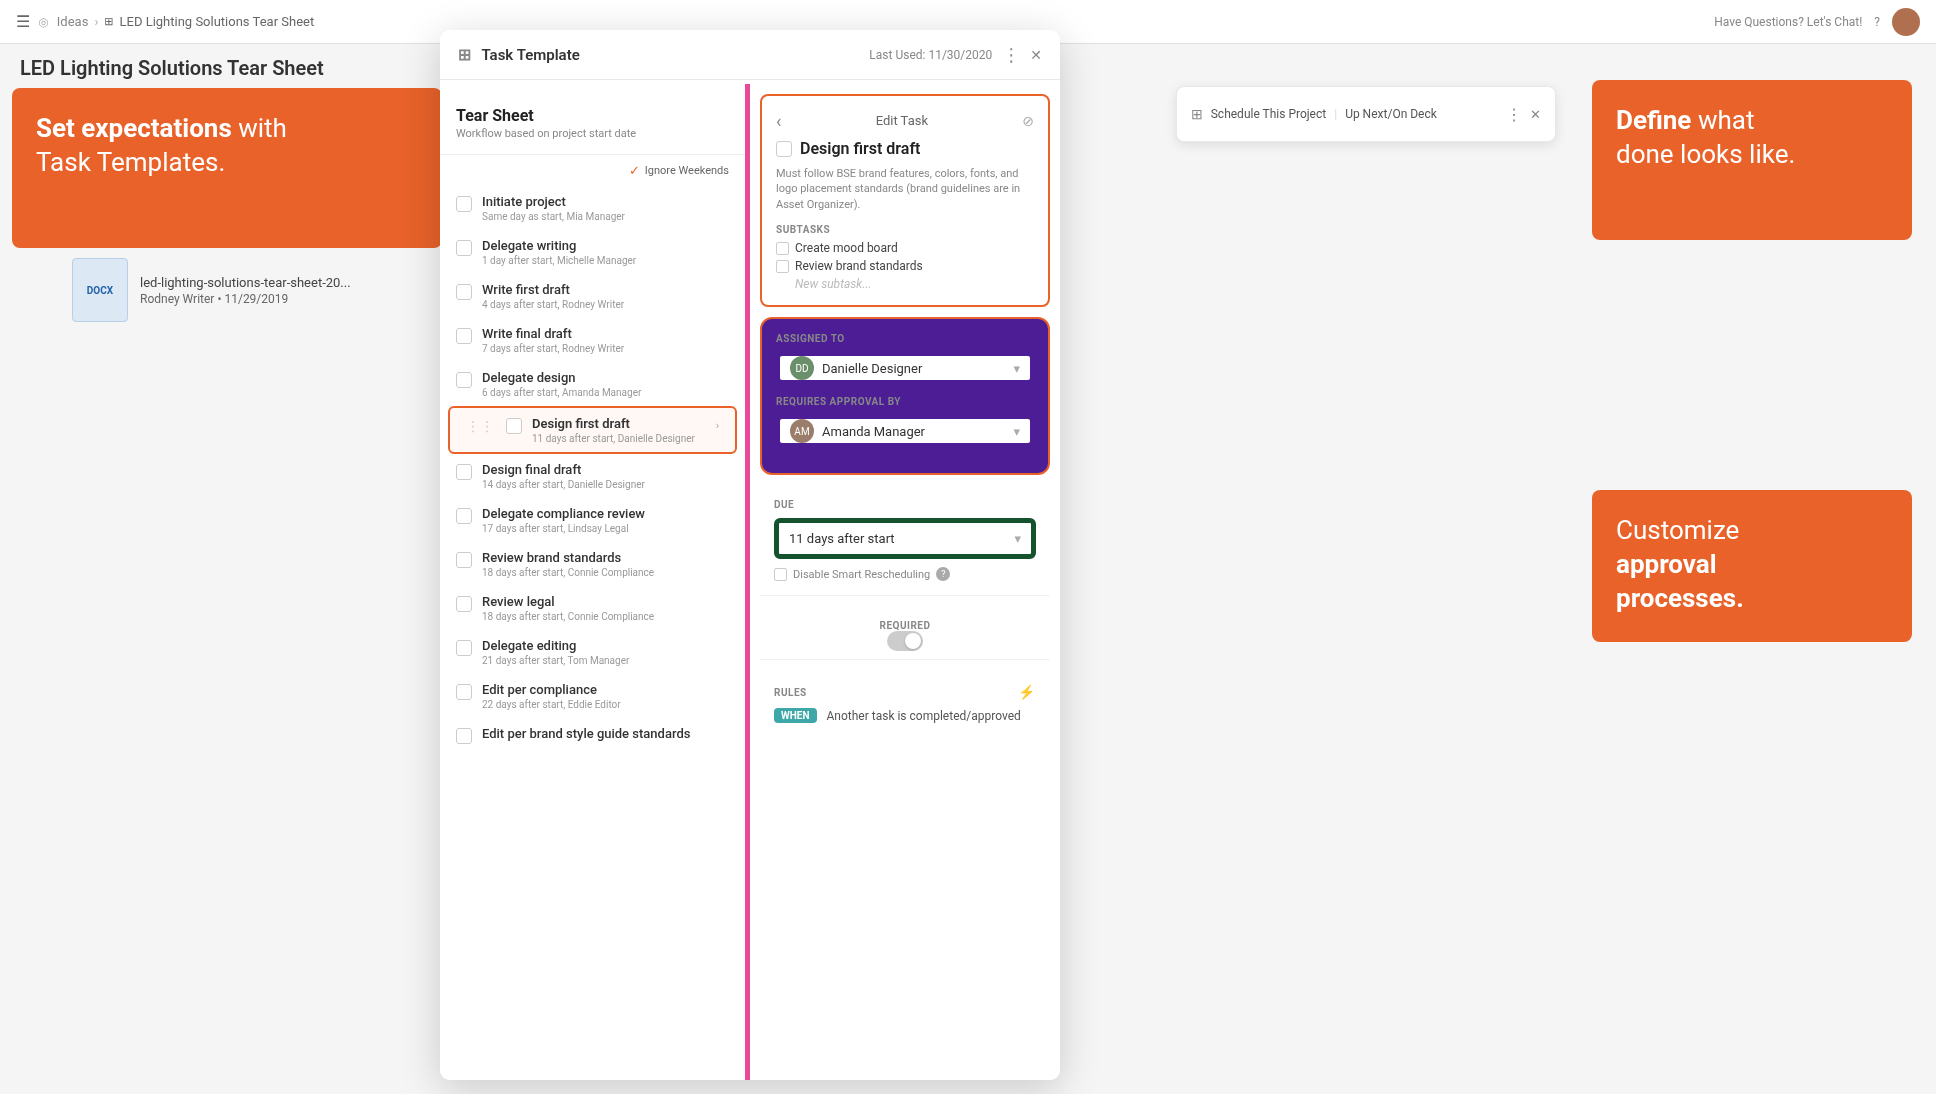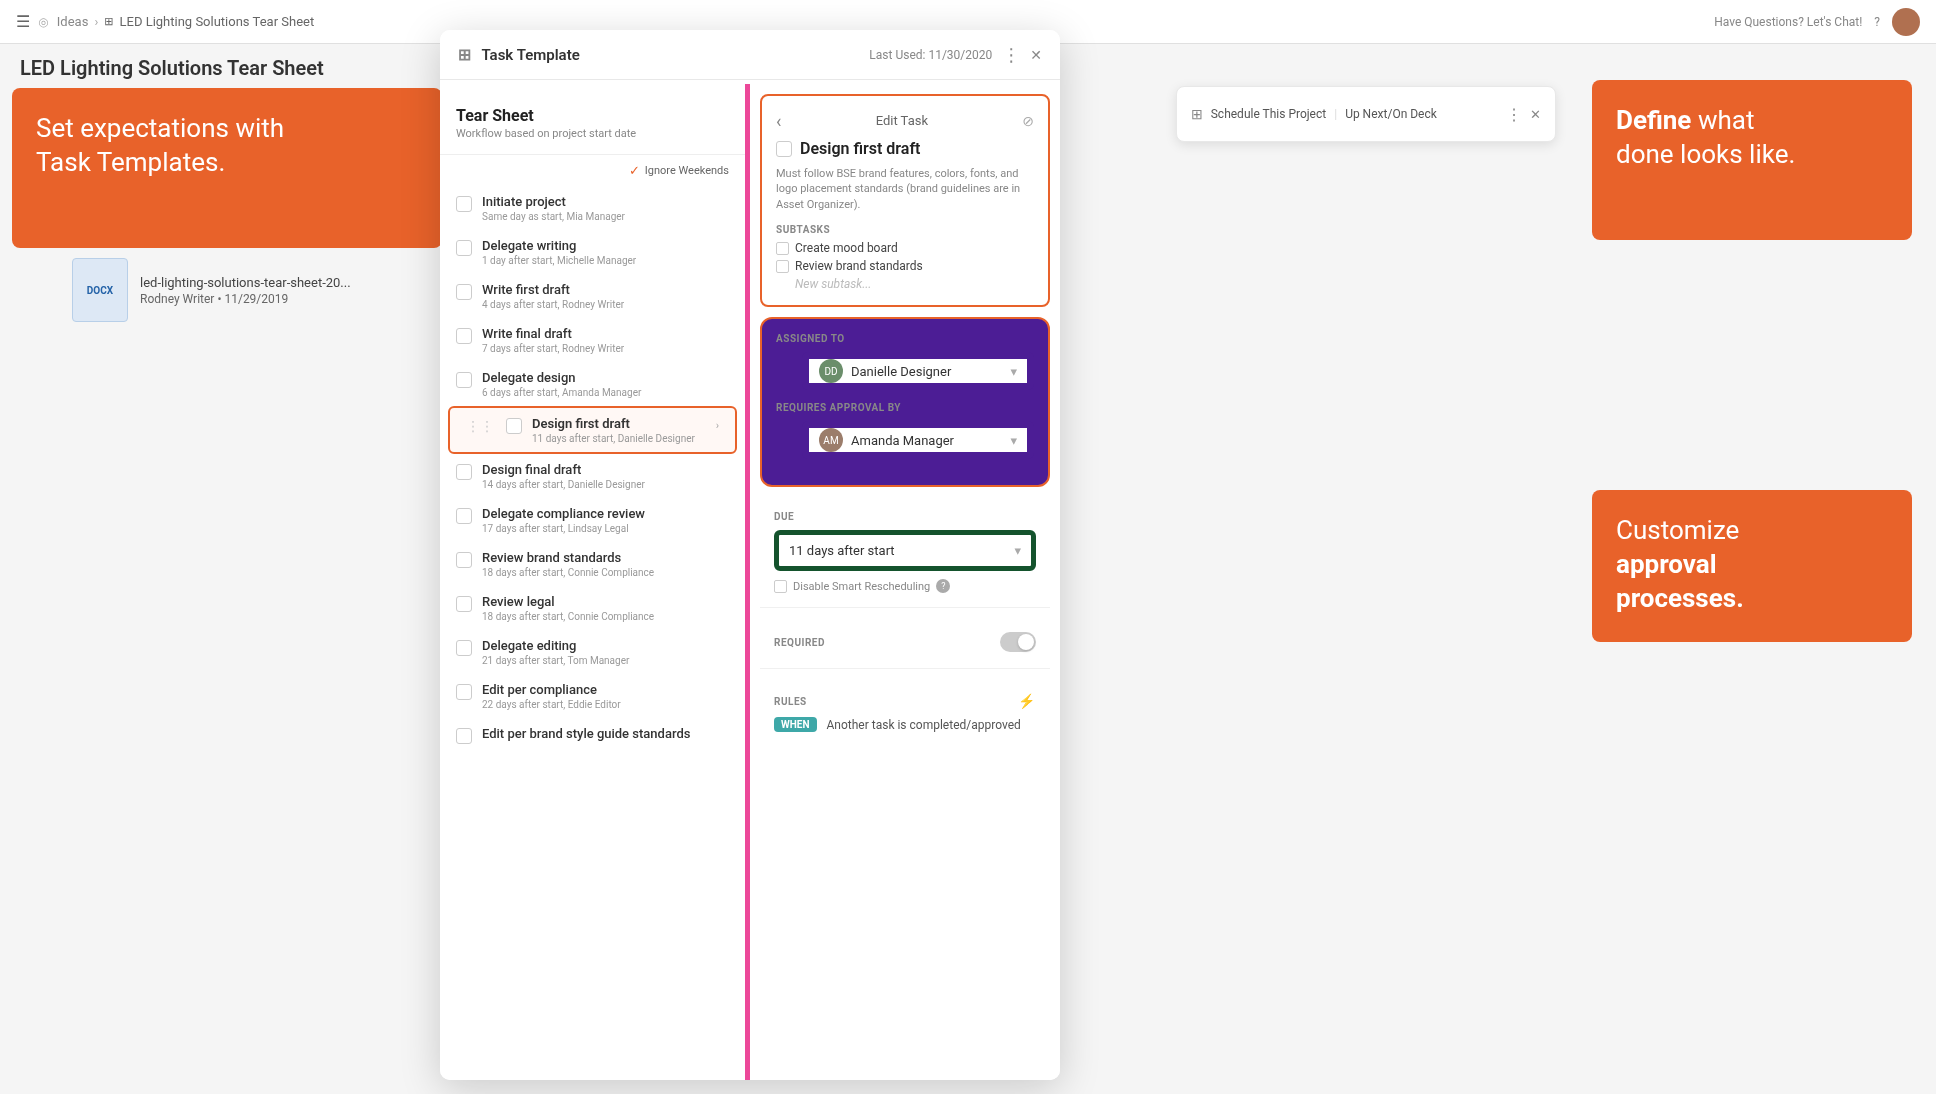--- a/index.html
+++ b/index.html
@@ -312,29 +312,28 @@
       font-size: 10px;
       font-weight: 700;
       color: #888;
       letter-spacing: 0.5px;
       margin-bottom: 8px;
     }
     .assignee-dropdown {
       display: flex;
       align-items: center;
       justify-content: space-between;
-      border: 7px solid #4c1d95;
+      border: 4px solid #4c1d95;
       border-radius: 6px;
       padding: 0 10px;
       font-size: 13px;
       color: #333;
       background: #fff;
       margin-bottom: 12px;
       cursor: pointer;
-      margin-left: 26px;
     }
     .assignee-left {
       display: flex;
       align-items: center;
       gap: 8px;
     }
     .avatar-circle {
       width: 24px; height: 24px;
       border-radius: 50%;
       background: #888;
@@ -389,25 +388,26 @@
       color: #fff;
       font-size: 9px;
       display: inline-flex;
       align-items: center;
       justify-content: center;
     }
 
     
     .required-box {
       margin: 10px;
-      padding: 14px 14px 16px;
-      display: flex;
-      align-items: center;
-      justify-content: space-between;
+      padding: 14px 14px 8px;
+      display: flex;
+      align-items: center;
+      justify-content: center;
       border-bottom: 1px solid #f0f0f0;
+      flex-direction: column;
     }
     .required-label {
       font-size: 10px;
       font-weight: 700;
       color: #888;
       letter-spacing: 0.5px;
     }
     .toggle {
       width: 36px; height: 20px;
       background: #ccc;
@@ -487,21 +487,21 @@
     <span>Have Questions? Let's Chat!</span>
     <span style="cursor:pointer;">?</span>
     <span style="width:28px;height:28px;border-radius:50%;background:#b07050;display:inline-block;cursor:pointer;"></span>
   </div>
 </div>
 
 <div class="page-title">LED Lighting Solutions Tear Sheet</div>
 
 <div class="promo-box promo-set">
   <div style="font-size:26px;line-height:1.3;">
-    <span style="font-weight:400;">Set expectations</span>
+    <span style="font-weight:700;">Set expectations</span>
     <span style="font-weight:400;"> with<br>Task Templates.</span>
   </div>
 </div>
 
 <div class="promo-box promo-define">
   <div style="font-size:26px;line-height:1.3;">
     <span style="font-weight:700;">Define</span>
     <span style="font-weight:400;"> what<br>done looks like.</span>
   </div>
 </div>

